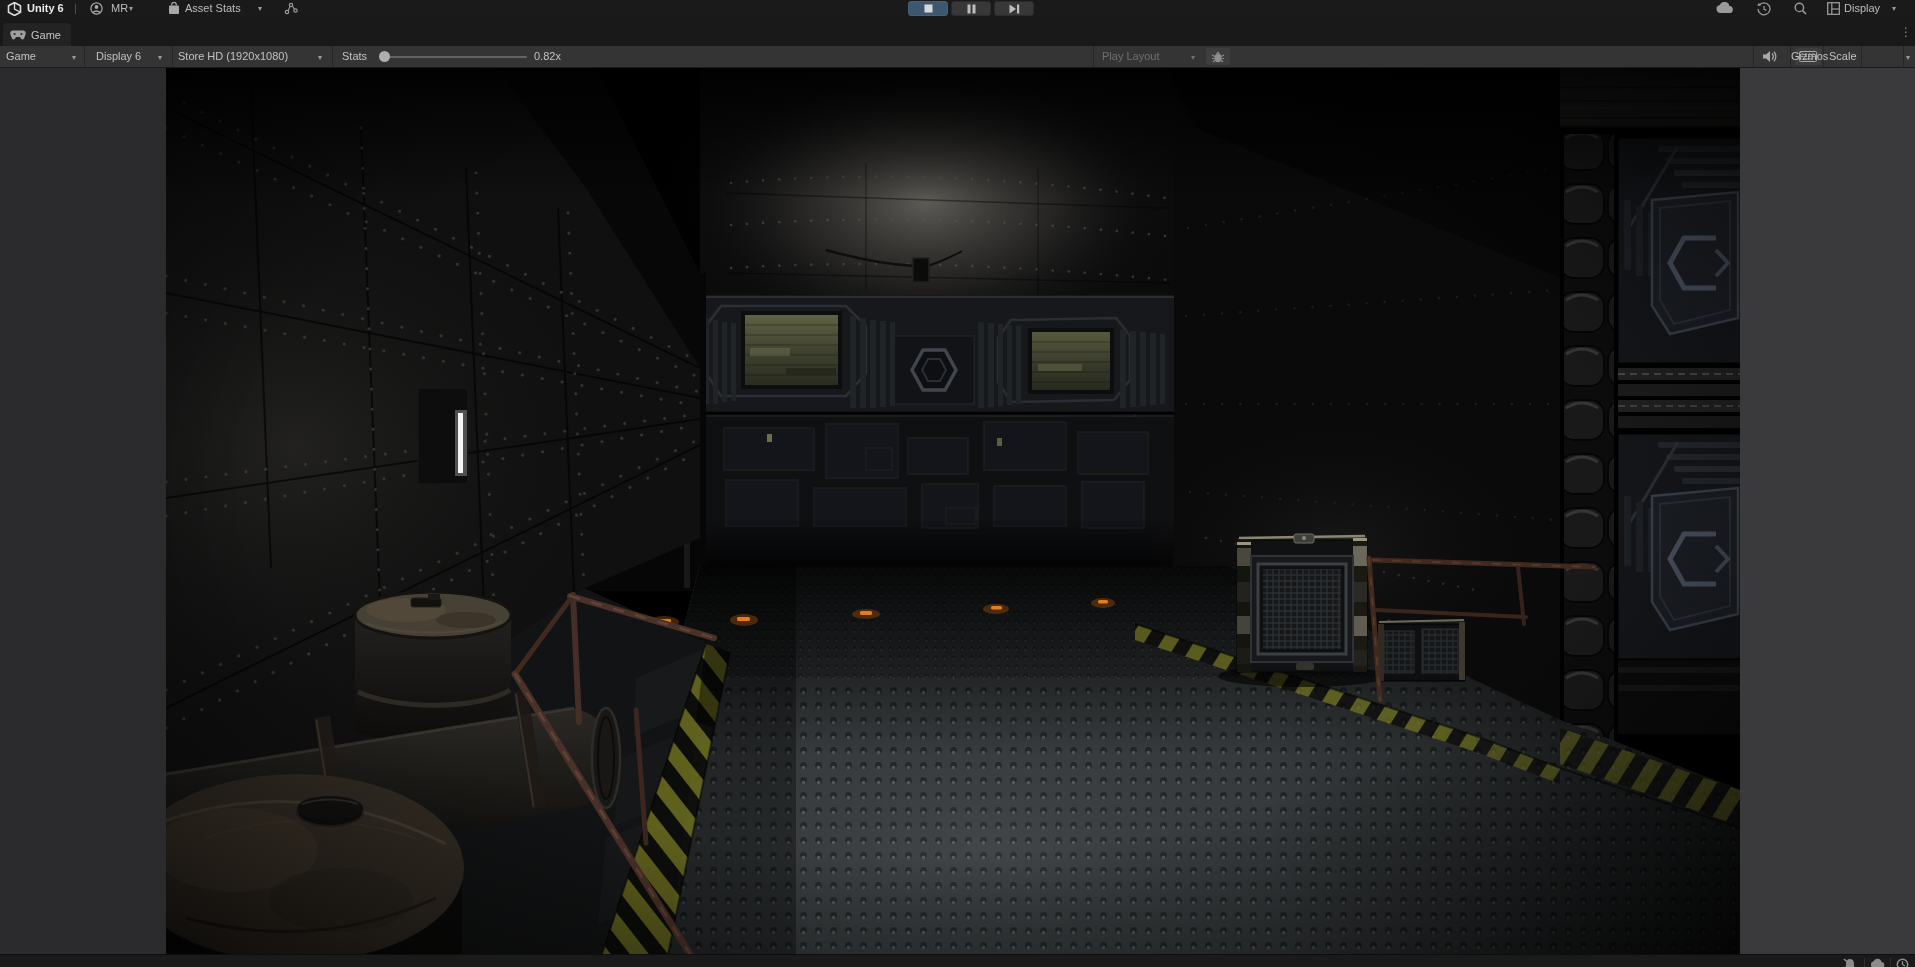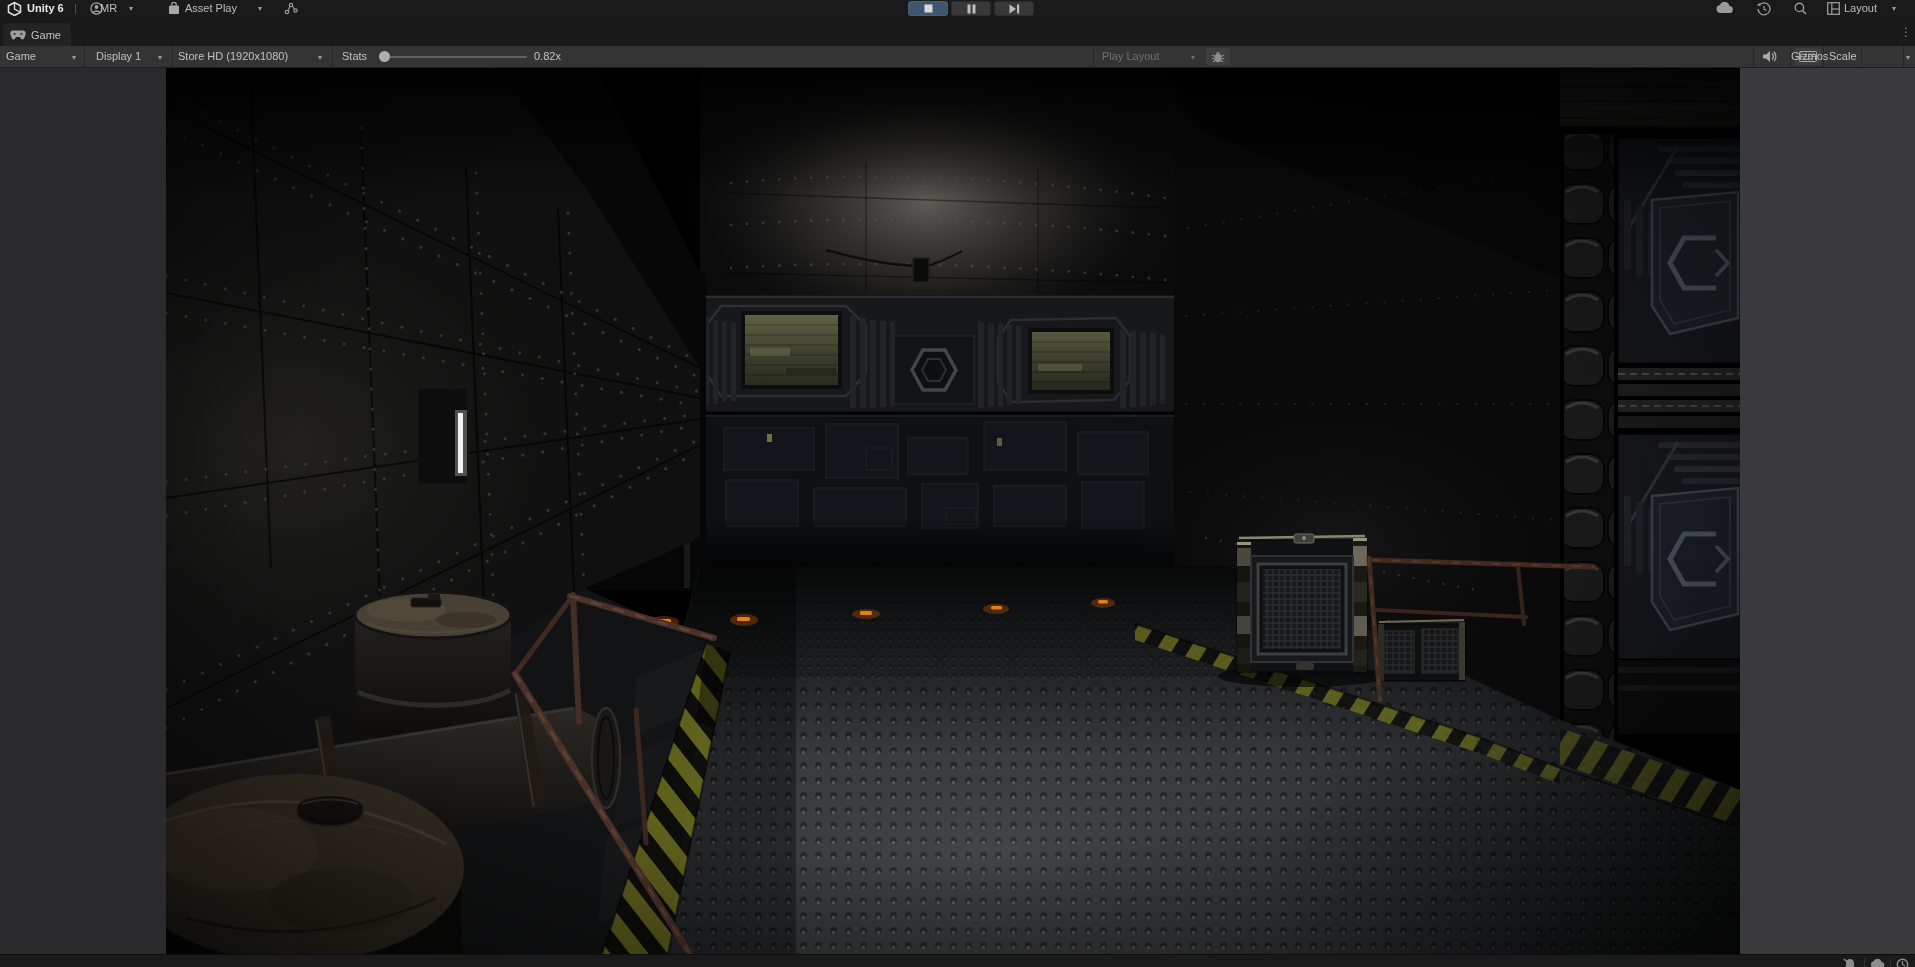--- a/index.html
+++ b/index.html
@@ -46,27 +46,27 @@
     <polygon points="7.5,0.5 13.5,3.8 13.5,10.2 7.5,13.5 1.5,10.2 1.5,3.8" fill="none" stroke="#dcdcdc" stroke-width="1.6"></polygon>
     <polyline points="7.5,0.5 7.5,7 13.5,10.2 M7.5,7 L1.5,10.2" fill="none" stroke="#dcdcdc" stroke-width="1.3"></polyline>
   </svg>
   <span class="txt" style="left:27px;font-weight:bold;color:#eaeaea">Unity 6</span>
   <span class="txt" style="left:74px;color:#555">|</span>
   <svg class="micon" style="left:90px" width="13" height="13" viewBox="0 0 13 13">
     <circle cx="6.5" cy="6.5" r="5.6" fill="none" stroke="#a8a8a8" stroke-width="1.2"></circle>
     <circle cx="6.5" cy="5" r="1.9" fill="#a8a8a8"></circle>
     <path d="M2.8,10.6 Q6.5,7.3 10.2,10.6" fill="none" stroke="#a8a8a8" stroke-width="1.3"></path>
   </svg>
-  <span class="txt dim" style="left:100px">MR</span>
+  <span class="txt dim" style="left:111px">MR</span>
   <span class="caret" style="left:129px">▾</span>
   <svg class="micon" style="left:168px" width="12" height="13" viewBox="0 0 12 13">
     <rect x="1" y="3.5" width="10" height="8.5" rx="1" fill="#a8a8a8"></rect>
     <path d="M3.7,3.5 V2.6 a2.3,2.3 0 0 1 4.6,0 V3.5" fill="none" stroke="#a8a8a8" stroke-width="1.2"></path>
   </svg>
-  <span class="txt dim" style="left:185px">Asset Play</span>
+  <span class="txt dim" style="left:185px">Asset Stats</span>
   <span class="caret" style="left:258px">▾</span>
   <svg class="micon" style="left:284px" width="14" height="13" viewBox="0 0 14 13">
     <circle cx="3" cy="10" r="1.7" fill="none" stroke="#9a9a9a" stroke-width="1.2"></circle>
     <circle cx="7" cy="3" r="1.7" fill="none" stroke="#9a9a9a" stroke-width="1.2"></circle>
     <circle cx="11.5" cy="8.5" r="1.7" fill="none" stroke="#9a9a9a" stroke-width="1.2"></circle>
     <path d="M4.2,8.8 L5.9,4.4 M8.5,4 L10.4,7.2" stroke="#9a9a9a" stroke-width="1.1"></path>
   </svg>
 
   <div class="playbtn active" style="left:908px">
     <svg width="9" height="9" viewBox="0 0 9 9">
@@ -96,41 +96,41 @@
   </svg>
   <svg class="micon" style="left:1794px" width="13" height="13" viewBox="0 0 13 13">
     <circle cx="5.4" cy="5.4" r="4.2" fill="none" stroke="#9a9a9a" stroke-width="1.4"></circle>
     <line x1="8.6" y1="8.6" x2="12" y2="12" stroke="#9a9a9a" stroke-width="1.6"></line>
   </svg>
   <svg class="micon" style="left:1827px" width="13" height="13" viewBox="0 0 13 13">
     <rect x="0.7" y="0.7" width="11.6" height="11.6" fill="none" stroke="#9a9a9a" stroke-width="1.3"></rect>
     <line x1="4.8" y1="0.7" x2="4.8" y2="12.3" stroke="#9a9a9a" stroke-width="1.2"></line>
     <line x1="4.8" y1="7" x2="12.3" y2="7" stroke="#9a9a9a" stroke-width="1.2"></line>
   </svg>
-  <span class="txt dim" style="left:1844px">Layout</span>
+  <span class="txt dim" style="left:1844px">Display</span>
   <span class="caret" style="left:1892px">▾</span>
 </div>
 
 <div id="tabbar">
   <div id="gametab">
     <svg width="16" height="10" viewBox="0 0 16 10">
       <path d="M3,0.5 h10 a2.8,2.8 0 0 1 2.5,4 l-1.3,3.8 a1.8,1.8 0 0 1 -3.2,0.4 L10,7 H6 L5,8.7 a1.8,1.8 0 0 1 -3.2,-0.4 L0.5,4.5 A2.8,2.8 0 0 1 3,0.5 Z" fill="#9f9f9f"></path>
       <circle cx="4.6" cy="4" r="1.1" fill="#2a2a2a"></circle>
         <circle cx="11.4" cy="4" r="1.1" fill="#2a2a2a"></circle>
     </svg>
     <span class="lbl">Game</span>
   </div>
   <span id="tab-overflow">⋮</span>
 </div>
 
 <div id="gtoolbar">
   <span class="txt" style="left:6px">Game</span>
   <span class="caret" style="left:72px;top:7px">▾</span>
   <div class="tdiv" style="left:84px"></div>
-  <span class="txt" style="left:96px">Display 1</span>
+  <span class="txt" style="left:96px">Display 6</span>
   <span class="caret" style="left:158px;top:7px">▾</span>
   <div class="tdiv" style="left:172px"></div>
   <span class="txt" style="left:178px">Store HD (1920x1080)</span>
   <span class="caret" style="left:318px;top:7px">▾</span>
   <div class="tdiv" style="left:332px"></div>
   <span class="txt" style="left:342px">Stats</span>
   <div id="scale-track"></div>
   <div id="scale-thumb"></div>
   <span class="txt" style="left:534px">0.82x</span>
 

